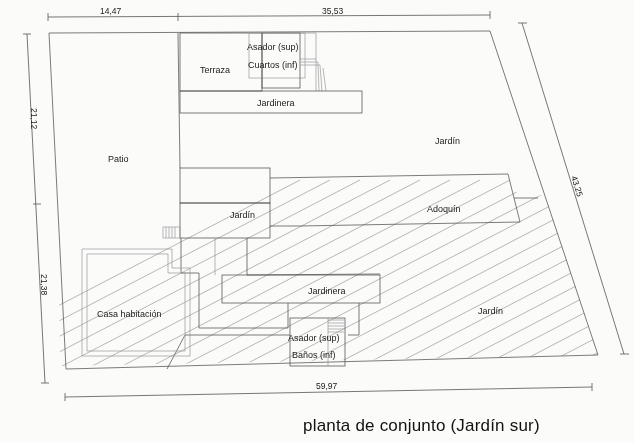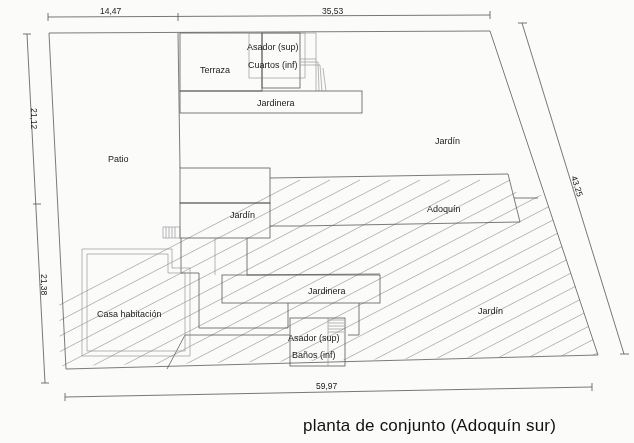--- a/index.html
+++ b/index.html
@@ -141,13 +141,13 @@
   <text class="lbl" x="108" y="162">Patio</text>
   <text class="lbl" x="230" y="218">Jardín</text>
   <text class="lbl" x="427" y="212">Adoquín</text>
   <text class="lbl" x="308" y="294">Jardinera</text>
   <text class="lbl" x="97" y="317">Casa habitación</text>
   <text class="lbl" x="288" y="341">Asador (sup)</text>
   <text class="lbl" x="292" y="358">Baños (inf)</text>
   <text class="lbl" x="478" y="314">Jardín</text>
 </svg>
 
-<div class="title">planta de conjunto (Adoquín sur)</div>
+<div class="title">planta de conjunto (Jardín sur)</div>
 
 </body></html>

